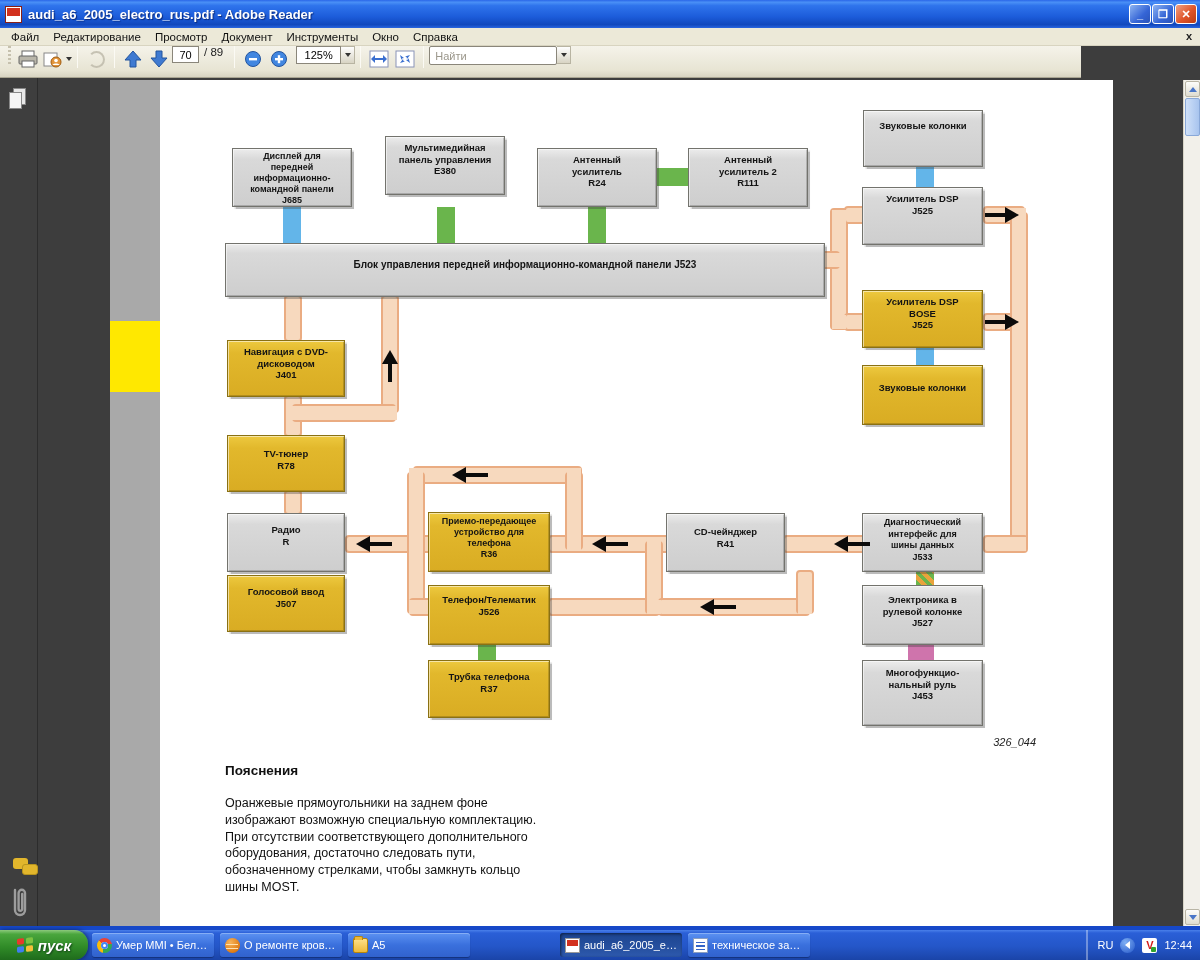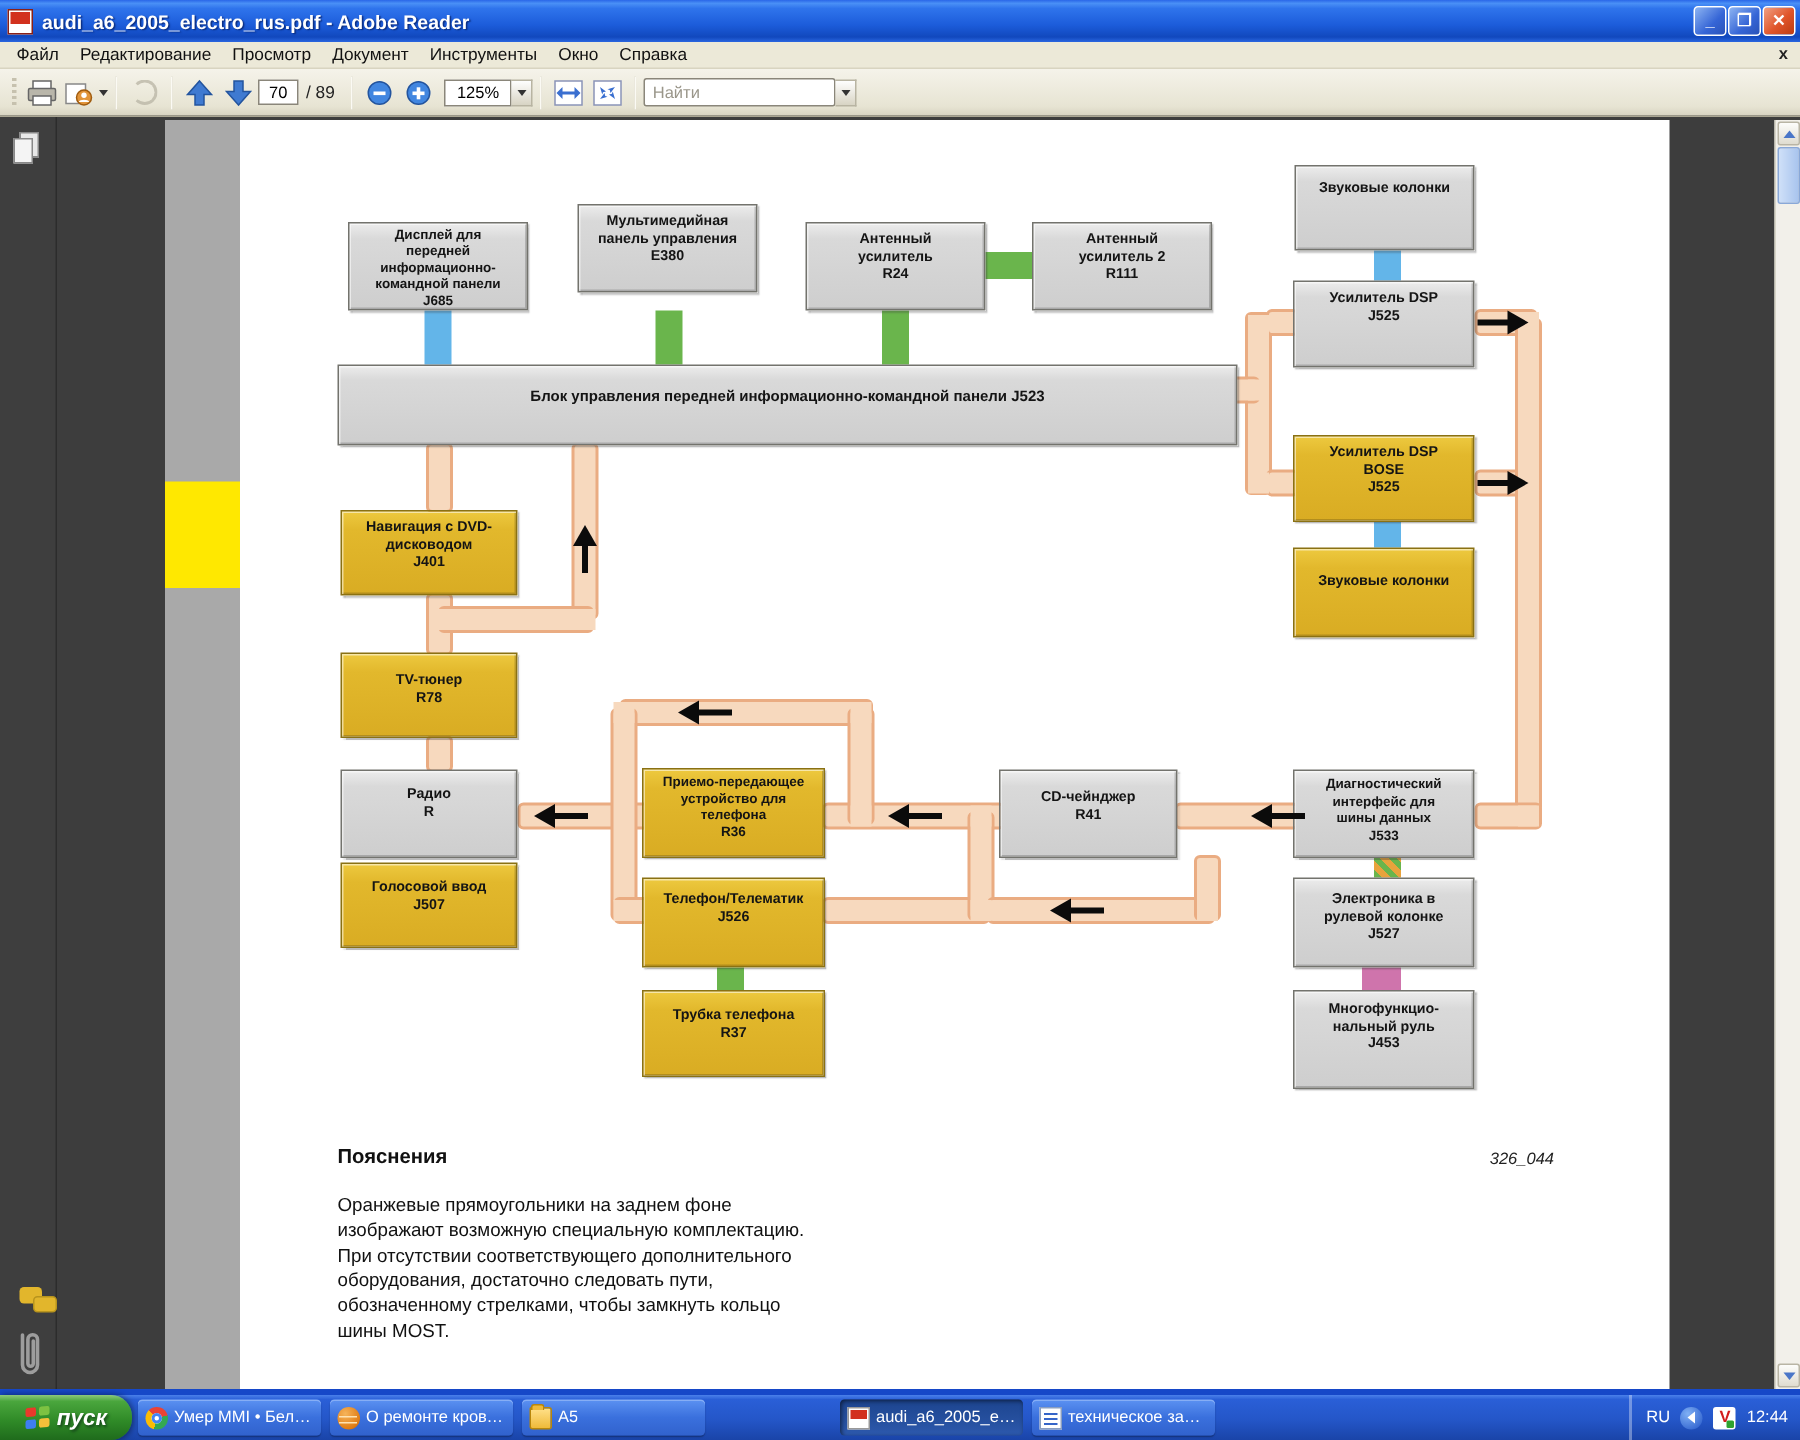--- a/index.html
+++ b/index.html
@@ -20,22 +20,22 @@
     display:flex;align-items:center;justify-content:center;line-height:1}
   .winbtn.close{background:linear-gradient(135deg,#f0a184,#e0552a 55%,#bc3c12)}
 
   
   #menubar{left:0;top:28px;width:1200px;height:18px;background:#ece9d8;border-bottom:1px solid #d8d4c0;
     display:flex;align-items:center;font-size:11.5px;color:#111;padding-left:4px}
   #menubar .mitem{padding:1px 7px;cursor:default}
   #menubar .mclose{position:absolute;right:8px;top:2px;font-size:11px;font-weight:bold;color:#222}
 
   
-  #toolbar{left:0;top:46px;width:1200px;height:32px;background:linear-gradient(180deg,#f5f3ea,#e7e4d3 80%,#d8d4c2);
-    border-bottom:1px solid #a9a592;display:flex;align-items:center;padding-left:4px}
+  #toolbar{left:0;top:46px;width:1081px;height:32px;background:linear-gradient(180deg,#f5f3ea,#e7e4d3 80%,#d8d4c2);
+    border-bottom:1px solid #a9a592;display:flex;align-items:flex-start;padding-left:4px}
   .grip{width:3px;height:20px;margin:0 4px;background:repeating-linear-gradient(180deg,#c6c1ae 0 2px,transparent 2px 4px)}
   .tsep{width:1px;height:22px;background:#c4bfab;border-right:1px solid #fbfaf4;margin:0 5px}
   .tbtn{height:26px;min-width:26px;display:flex;align-items:center;justify-content:center;border-radius:3px;position:relative}
   .caret{width:0;height:0;border-left:3.5px solid transparent;border-right:3.5px solid transparent;border-top:4px solid #333;margin-left:3px}
   .pageinput{width:27px;height:17px;border:1px solid #8a867a;background:#fff;font-size:11px;text-align:center;font-family:"Liberation Sans",sans-serif}
   .pagetotal{font-size:11.5px;color:#222;margin:0 6px 0 5px}
   .zoombox{width:45px;height:18px;border:1px solid #8a867a;background:#fff;font-size:11px;display:flex;align-items:center;justify-content:center}
   .zoomcaretbtn{width:14px;height:18px;display:flex;align-items:center;justify-content:center;border:1px solid #b8b4a2;border-left:none;background:linear-gradient(180deg,#fefefe,#d8d4c4)}
   .searchbox{width:128px;height:19px;border:1px solid #8a867a;border-radius:2px;background:#fff;font-size:11px;color:#333;
      font-family:"Liberation Sans",sans-serif;padding:0 5px}
@@ -81,21 +81,21 @@
   .c-striped{background:repeating-linear-gradient(45deg,#6ab54c 0 4px,#e8a33c 4px 8px)}
   .arr{position:absolute;z-index:14}
   .arr i{position:absolute}
   .arr .t{background:#0b0b0b}
   .arr-left .t{left:13px;right:0;top:6px;height:4px}
   .arr-left .h{left:0;top:0;width:0;height:0;border-top:8px solid transparent;border-bottom:8px solid transparent;border-right:14px solid #0b0b0b}
   .arr-right .t{left:0;right:13px;top:6px;height:4px}
   .arr-right .h{right:0;top:0;width:0;height:0;border-top:8px solid transparent;border-bottom:8px solid transparent;border-left:14px solid #0b0b0b}
   .arr-up .t{left:6px;width:4px;top:13px;bottom:0}
   .arr-up .h{top:0;left:0;width:0;height:0;border-left:8px solid transparent;border-right:8px solid transparent;border-bottom:14px solid #0b0b0b}
-  #fignum{left:970px;top:767px;width:66px;z-index:12;font-size:11px;font-style:italic;color:#222;text-align:right}
+  #fignum{left:970px;top:736px;width:66px;z-index:12;font-size:11px;font-style:italic;color:#222;text-align:right}
   #legendhead{left:225px;top:763px;z-index:12;font-size:13.5px;font-weight:bold;color:#111}
   #legendbody{left:225px;top:795px;width:400px;z-index:12;font-size:12.5px;line-height:16.8px;color:#111;white-space:pre-line}
 
   
   #bottomedge{left:0;top:926px;width:1200px;height:4px;background:#1648c8;z-index:6}
   #taskbar{left:0;top:930px;width:1200px;height:30px;z-index:20;
     background:linear-gradient(180deg,#4a80ea 0%,#2a5fd7 10%,#2456c8 55%,#1a44a8 100%)}
   #startbtn{position:absolute;left:0;top:0;width:88px;height:30px;border-radius:0 14px 14px 0;
     background:linear-gradient(180deg,#8cc97c 0%,#4aa63d 14%,#2f8a27 58%,#1f6b1c 100%);
     box-shadow:1px 0 4px rgba(0,0,0,.5);display:flex;align-items:center;justify-content:center;gap:5px;

